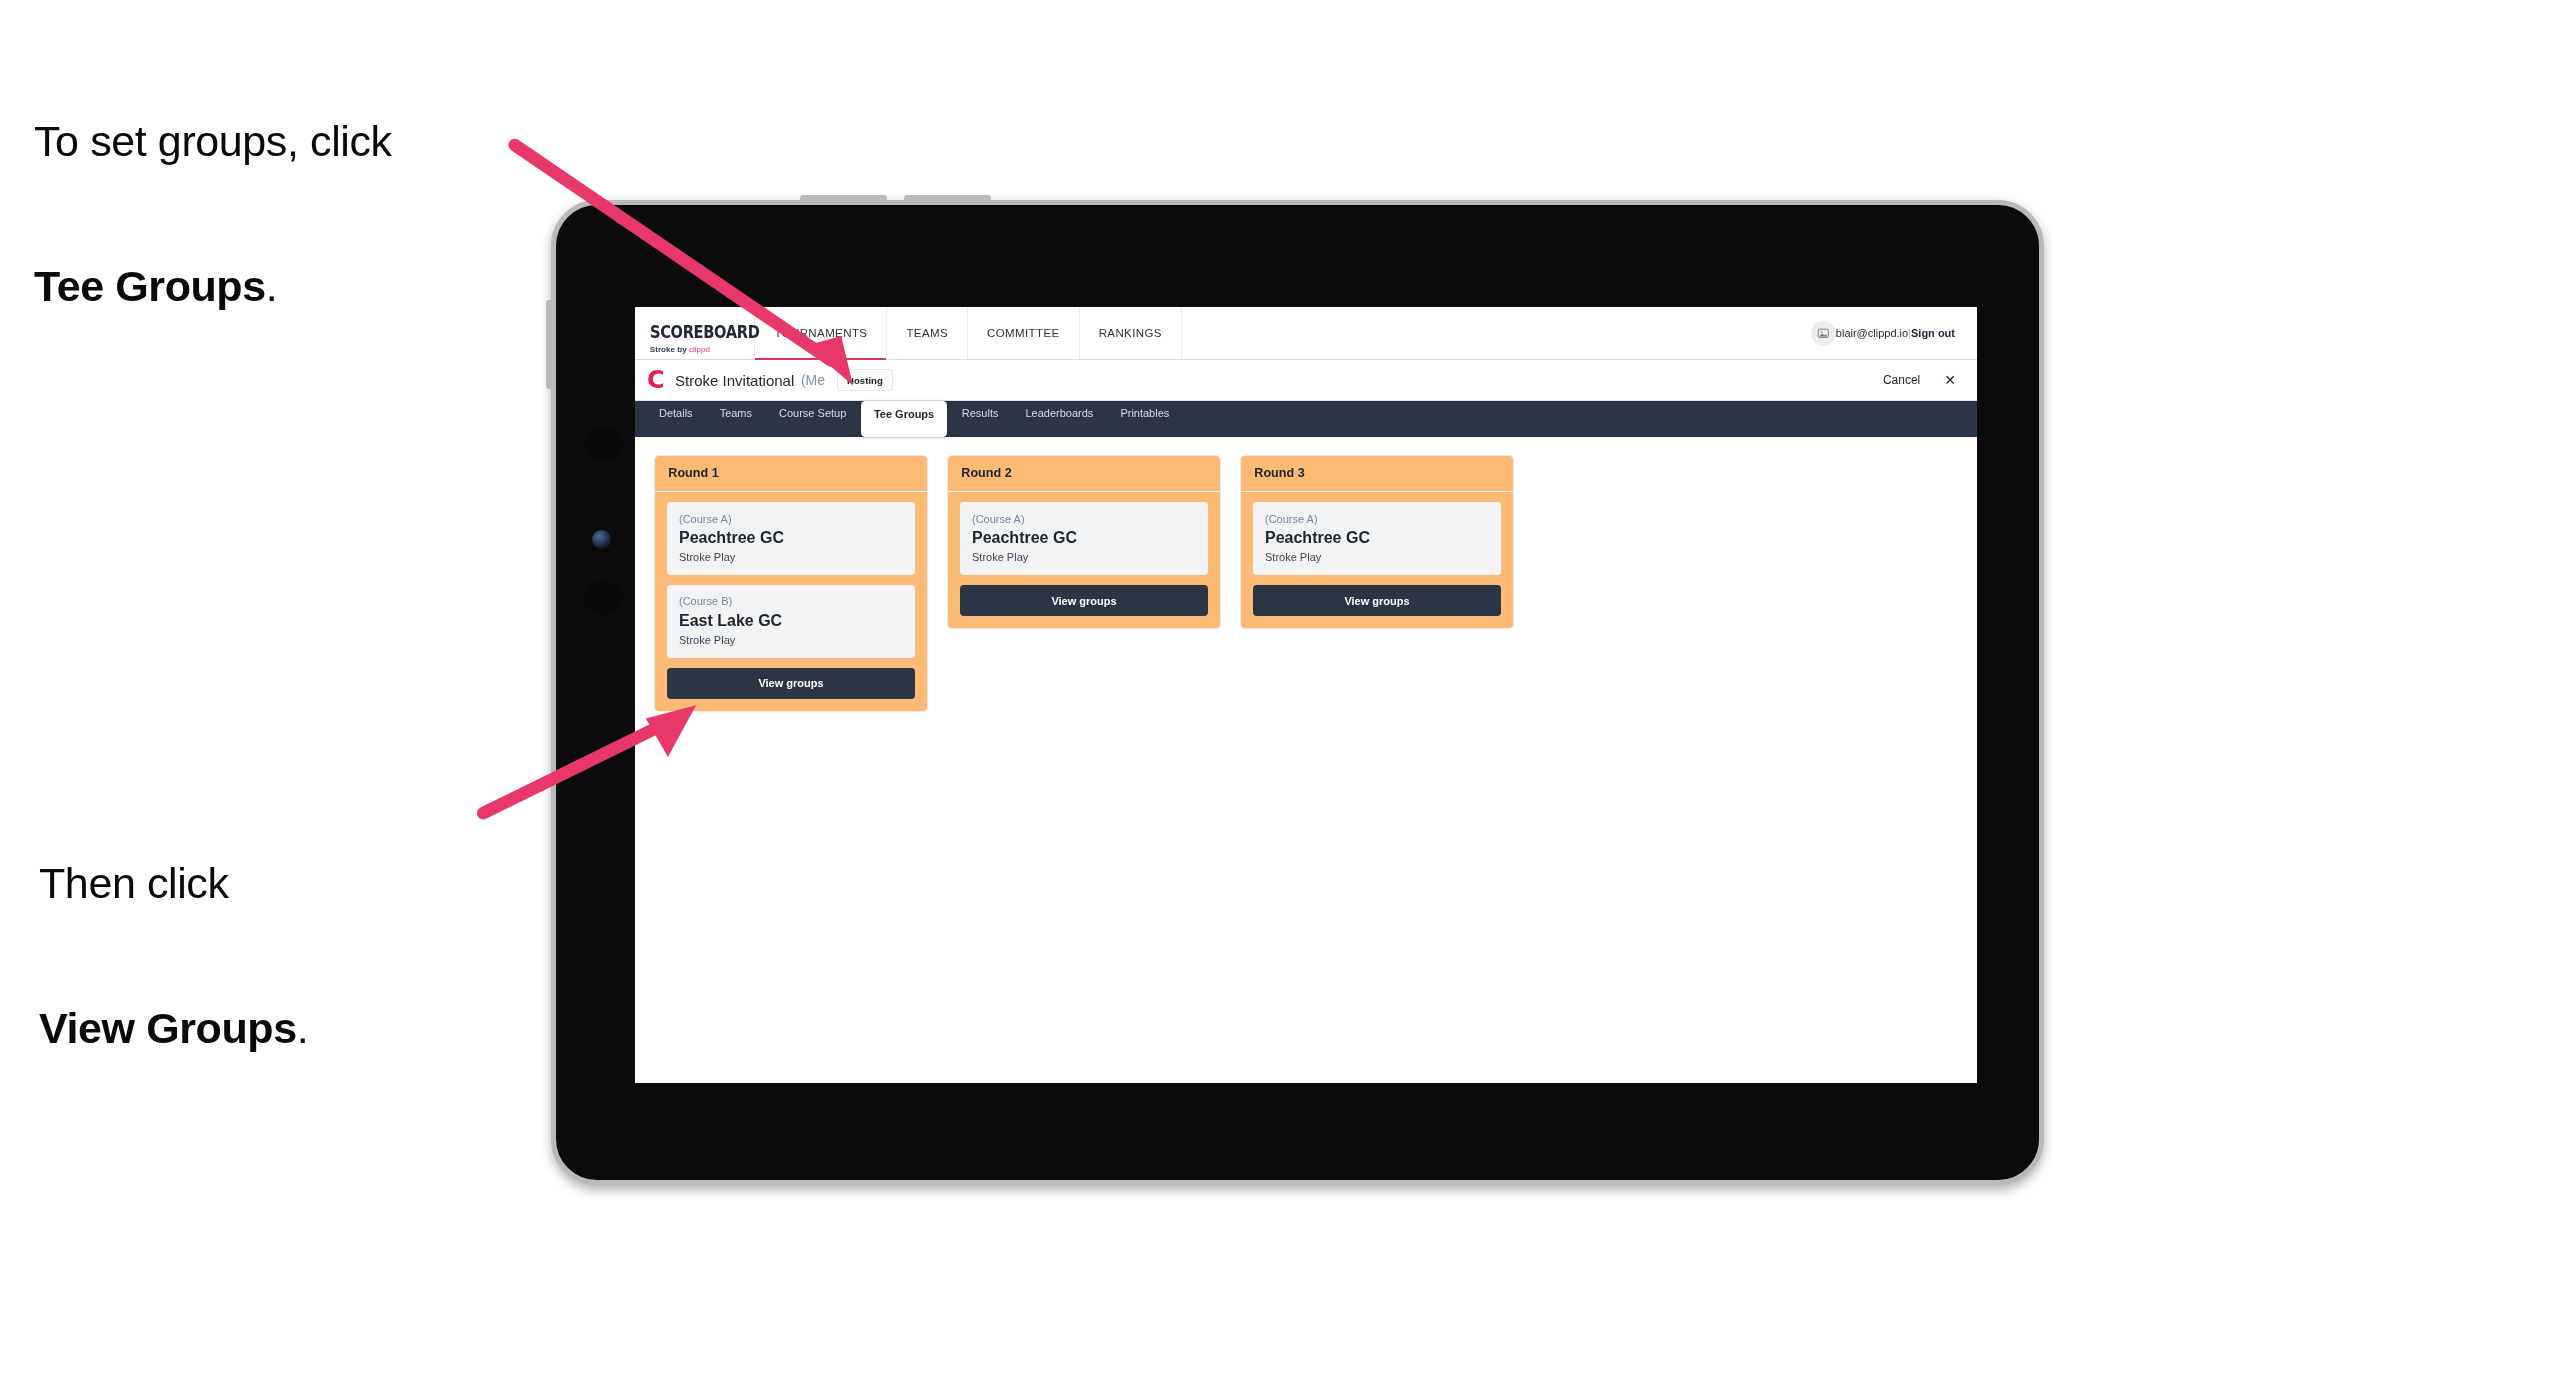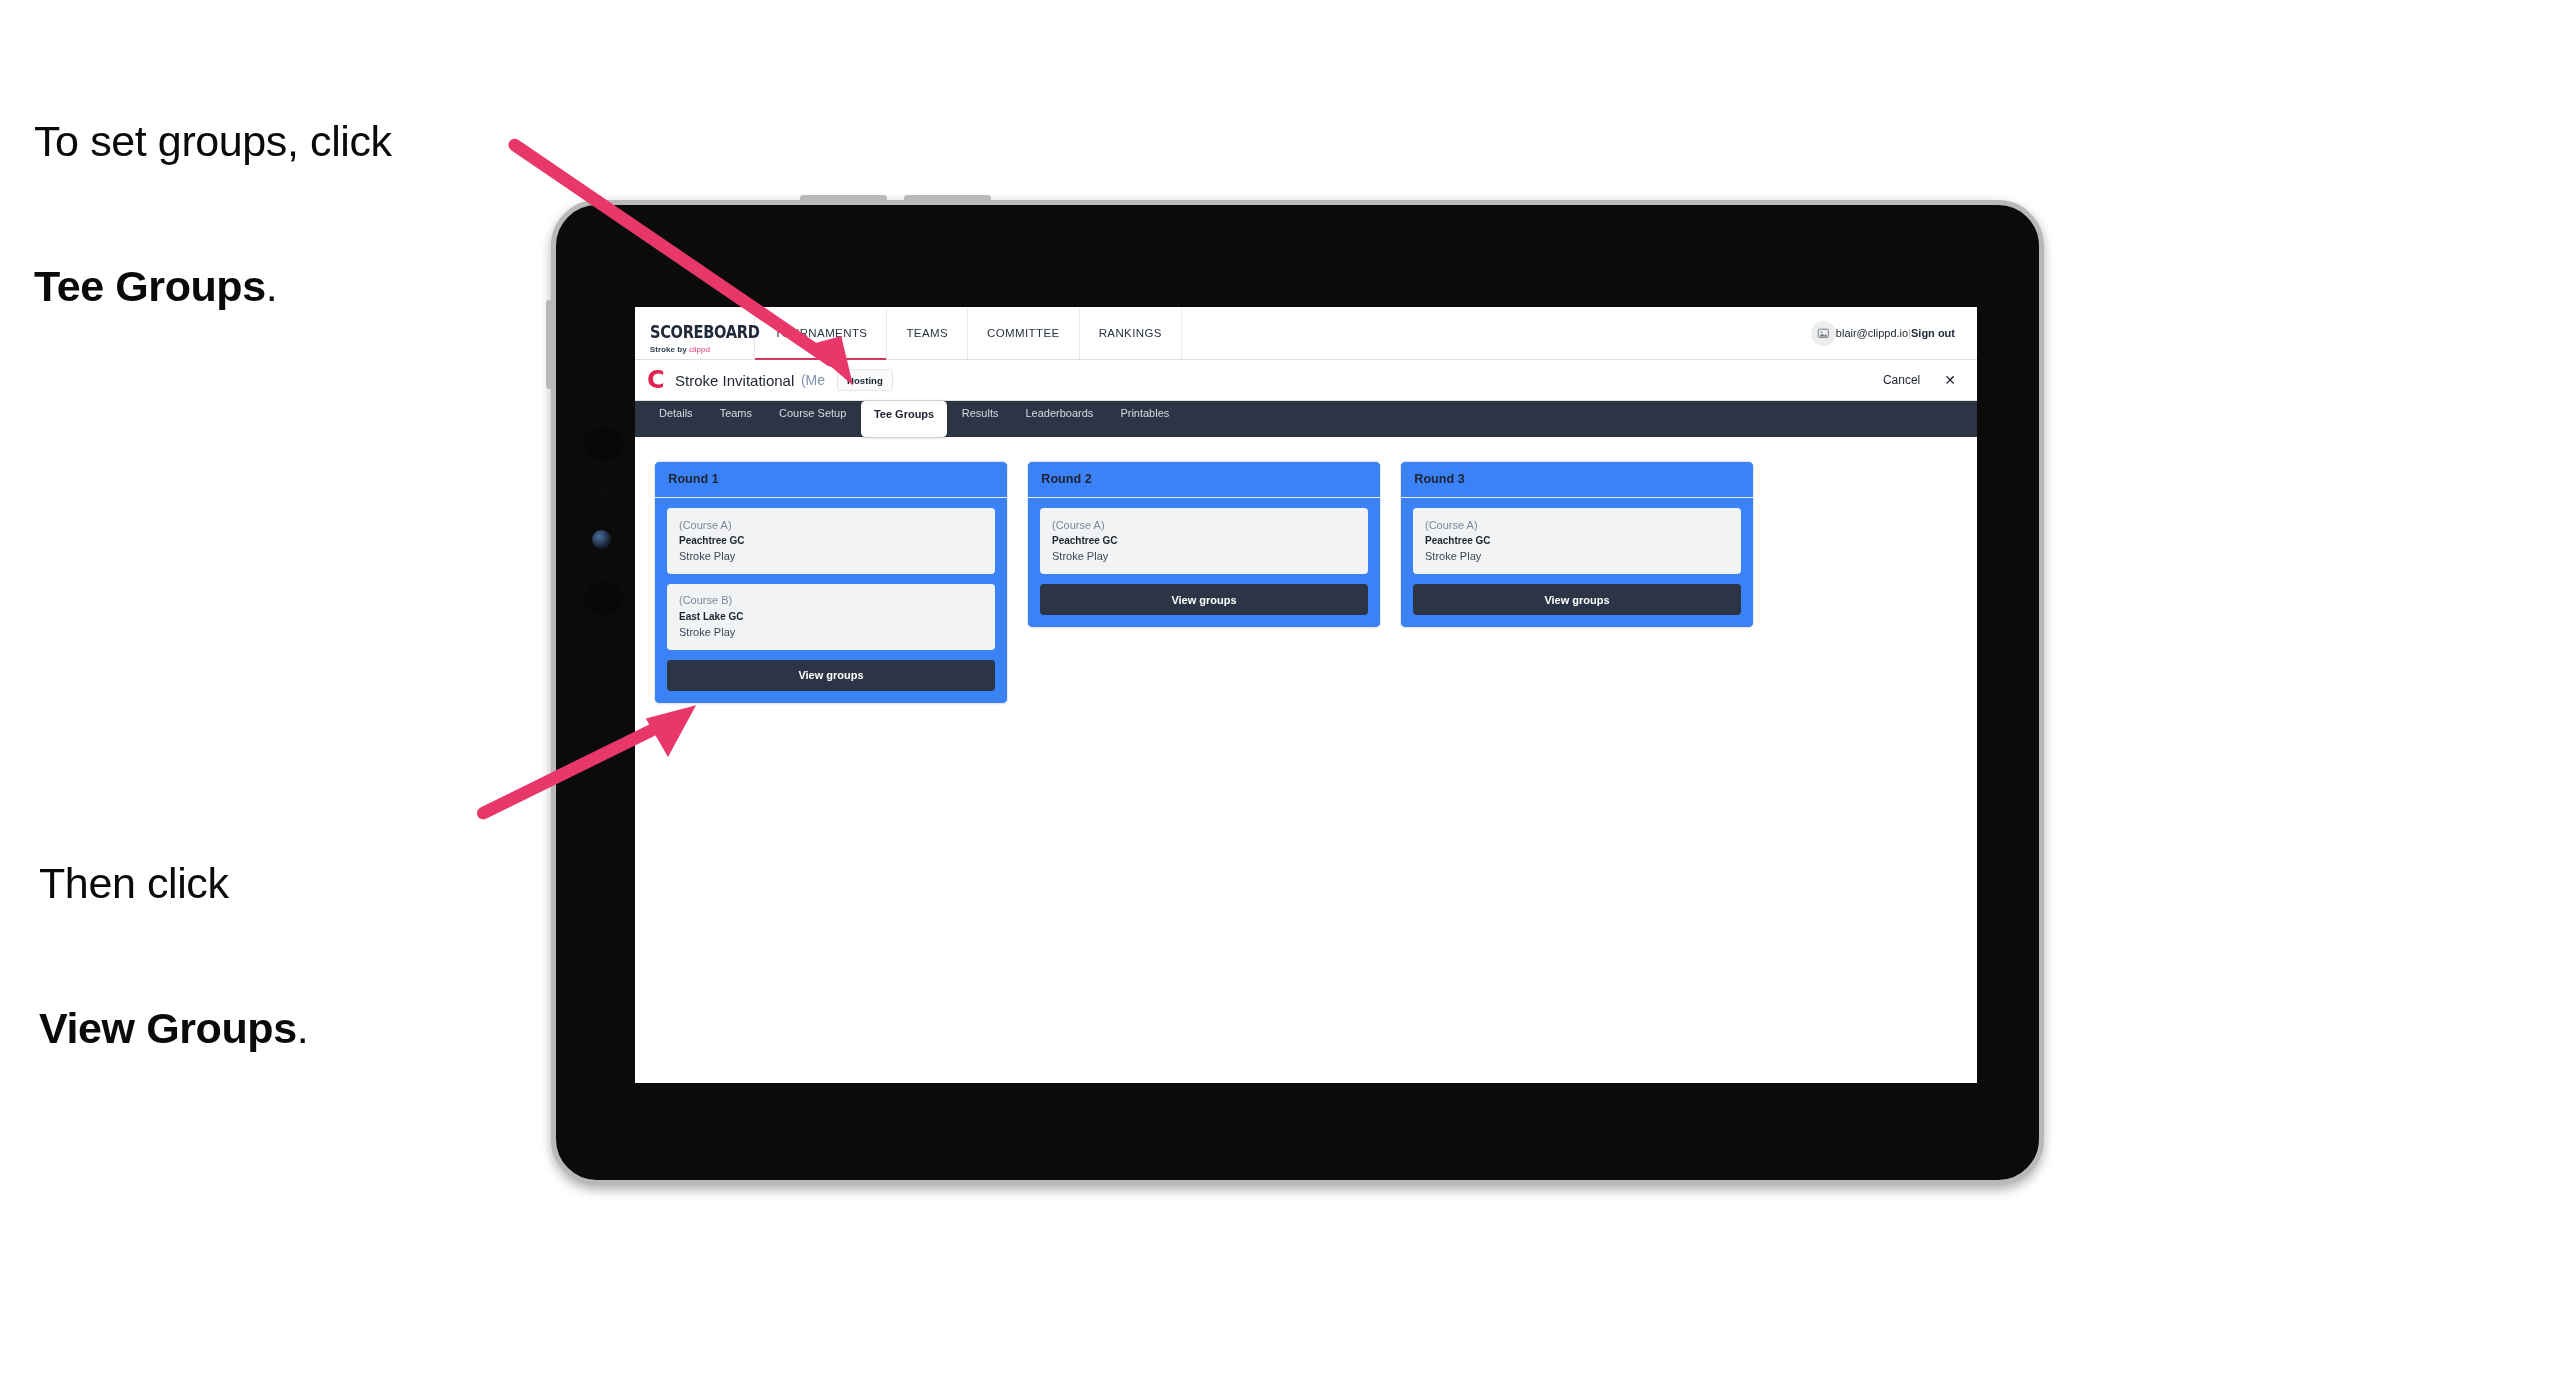--- a/index.html
+++ b/index.html
@@ -152,41 +152,40 @@
     box-shadow: 0 0.7px 2.2px rgba(0,0,0,.25);
   }
 
   
   #rounds {
     display: flex; gap: 19px;
     padding: 18px 19px;
     align-items: flex-start;
   }
   .round-card {
-    width: 354px;
-    background: #3b82f6;
+    width: 274px;
+    background: #fdba74;
     border: 0.7px solid #e9e9e9;
     border-radius: 5.2px;
     box-shadow: 0 0.7px 1.5px rgba(0,0,0,.04);
     overflow: hidden;
-    margin-top: 6px;
   }
   .round-head {
     padding: 10.4px 13.3px;
     font-size: 12.6px; font-weight: 700; color: #1d2430;
     border-bottom: 0.7px solid #eeeeee;
   }
   .round-body { padding: 10.4px 12px 12px 12px; }
   .course-box {
     background: #f2f3f5; border-radius: 3.7px;
     padding: 10.4px 12px 12px 12px;
     margin-bottom: 10.4px;
   }
   .course-label { font-size: 11px; color: #7a8799; margin-bottom: 4.4px; }
-  .course-name  { font-size: 10px; font-weight: 700; color: #1d2430; margin-bottom: 3.7px; }
+  .course-name  { font-size: 16px; font-weight: 700; color: #1d2430; margin-bottom: 3.7px; }
   .course-format{ font-size: 11px; color: #3c4757; }
   .view-groups-btn {
     display: block; width: 100%;
     background: #2c3546; color: #ffffff;
     border: none; border-radius: 3.7px;
     padding: 9.6px 0;
     font-size: 11px; font-weight: 700;
     font-family: "Liberation Sans", sans-serif;
     cursor: pointer;
   }

